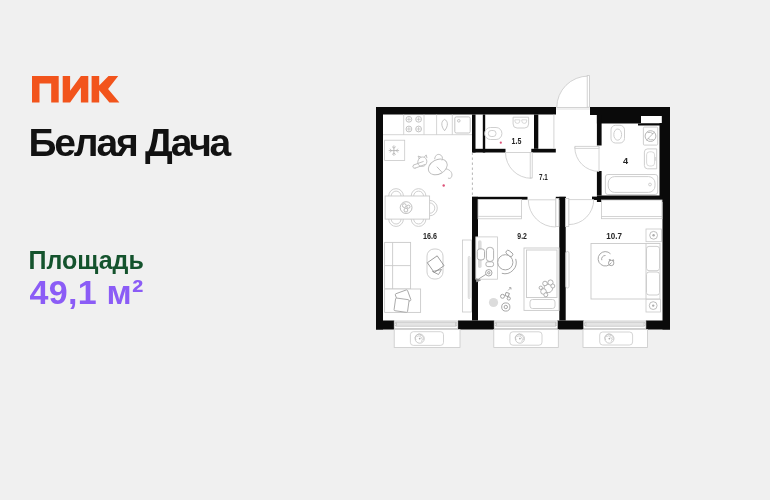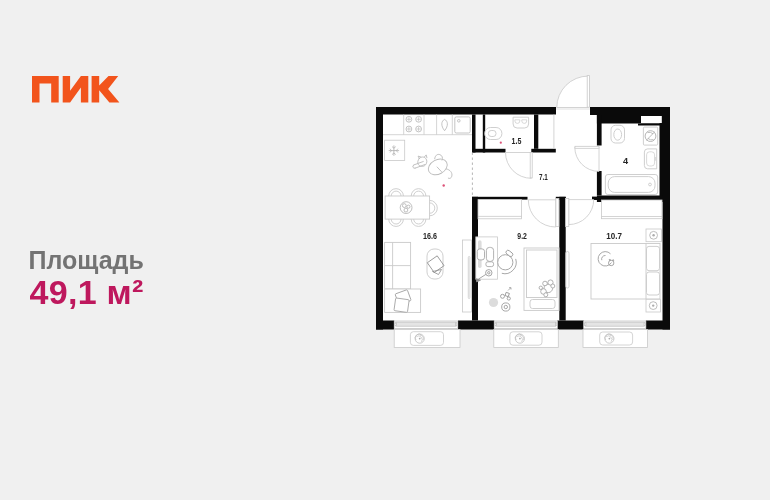--- a/index.html
+++ b/index.html
@@ -10,25 +10,25 @@
 <body>
 
 <svg class="abs" style="left:32px;top:75.5px" width="88" height="27" viewBox="0 0 88 27">
   <g fill="#F2541C">
     <path d="M0,0 H26.7 V26.5 H19.2 V7.5 H7.5 V26.5 H0 Z"></path>
     <path d="M30.7,0 H38.1 V14.8 L48.9,0 H56.3 V26.5 H48.9 V11.6 L38.1,26.5 H30.7 Z"></path>
     <path d="M59.6,0 H67.2 V9.6 L76.5,0 H86.2 L76.1,12.9 L87.4,26.5 H77.4 L67.2,14.2 V26.5 H59.6 Z"></path>
   </g>
 </svg>
 
-<div class="abs" style="left:28.5px;top:124.5px;font-size:39px;line-height:36px;font-weight:bold;color:#121212;"><br></div>
-
-<div class="abs" style="left:28.5px;top:246px;font-size:25px;font-weight:bold;color:#737373;letter-spacing:0px;">Площадь</div>
-
-<div class="abs" style="left:29.5px;top:273px;font-size:34px;font-weight:bold;color:#be185d;letter-spacing:0.3px;">49,1 м²</div>
+<div class="abs" style="left:28.5px;top:124.5px;font-size:39px;line-height:36px;font-weight:bold;color:#121212;"><span style="letter-spacing:-2.2px;">Белая Дача</span><br></div>
+
+<div class="abs" style="left:28.5px;top:246px;font-size:25px;font-weight:bold;color:#14532d;letter-spacing:0px;">Площадь</div>
+
+<div class="abs" style="left:29.5px;top:273px;font-size:34px;font-weight:bold;color:#8b5cf6;letter-spacing:0.3px;">49,1 м²</div>
 
 <svg class="abs" style="left:370px;top:60px" width="310" height="300" viewBox="370 60 310 300" fill="none">
 
 <rect x="379" y="110" width="288" height="217" fill="#FFFFFF"></rect>
 
 <path d="M556.8,107.5 A31.4,31.4 0 0 1 588.2,76.1 L588.2,107.5 Z" fill="#FFFFFF" stroke="#C9C9C9" stroke-width="0.8"></path>
 <rect x="587.2" y="75.6" width="2.2" height="31.6" fill="#FFFFFF" stroke="#C9C9C9" stroke-width="0.8"></rect>
 
 <g fill="#0A0A0A">
 

